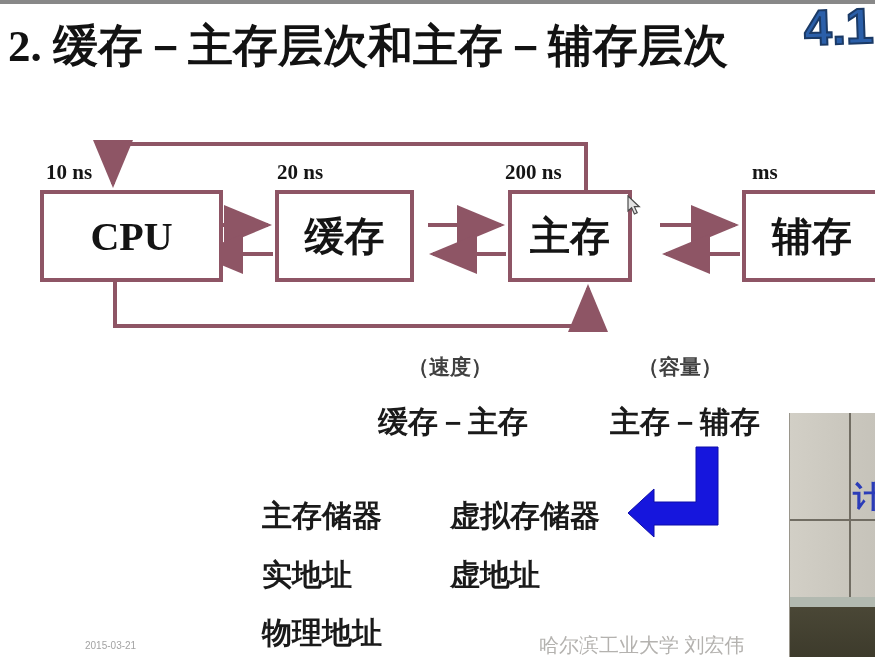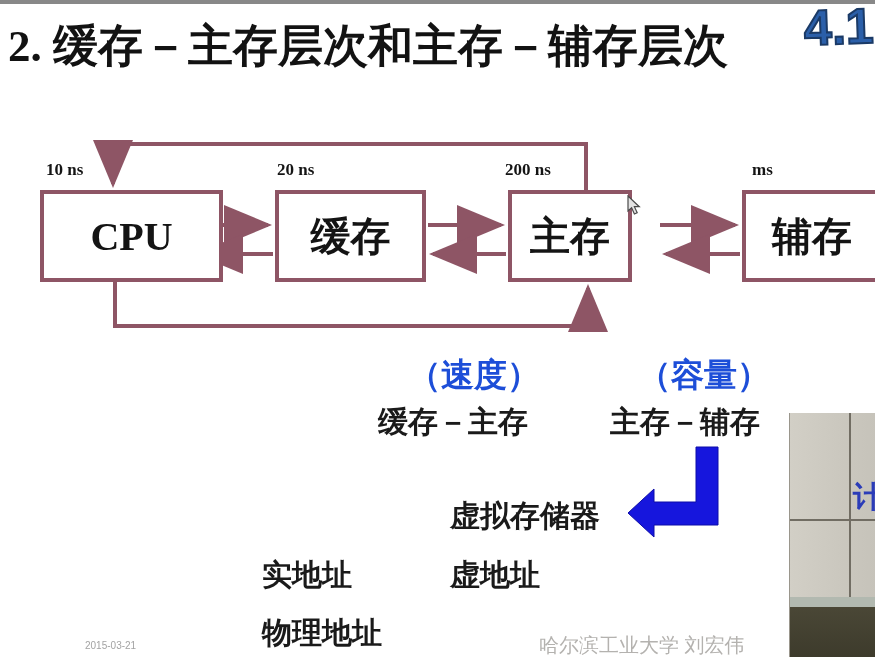--- a/index.html
+++ b/index.html
@@ -22,30 +22,30 @@
   }
   
   svg.layer{ position:absolute; left:0; top:0; z-index:1; }
   .membox{
     position:absolute; top:186px; height:92px; z-index:2;
     background:#ffffff; border:4px solid #8e5565;
     display:flex; align-items:center; justify-content:center;
     font-size:40px; font-weight:bold; color:#141414;
   }
   .membox.cpu{ left:40px;  width:183px; font-family:"Liberation Serif","DejaVu Serif",serif; }
-  .membox.cache{ left:275px; width:151px; }
+  .membox.cache{ left:275px; width:139px; }
   .membox.main{ left:508px; width:124px; }
   .membox.aux{ left:742px; width:140px; }
   .latency{
     position:absolute; top:156px; z-index:3;
-    font-size:17px; font-weight:bold; color:#151515; white-space:nowrap;
+    font-size:21px; font-weight:bold; color:#151515; white-space:nowrap;
   }
   .lat-cpu{ left:46px; } .lat-cache{ left:277px; } .lat-main{ left:505px; } .lat-aux{ left:752px; }
   
-  .cmp-header{ position:absolute; font-size:33px; font-weight:bold; color:#1d4ed8; white-space:nowrap; z-index:2;}
+  .cmp-header{ position:absolute; font-size:21px; font-weight:bold; color:#404040; white-space:nowrap; z-index:2;}
   .hdr-speed{ left:408px; top:349px; }
   .hdr-capacity{ left:638px; top:349px; }
   .cmp-sub{ position:absolute; font-size:30px; font-weight:bold; color:#1a1a1a; white-space:nowrap; z-index:2;}
   .sub-cache-main{ left:378px; top:398px;text-align:center; }
   .sub-main-aux{ left:610px; top:398px; }
   .cmp-cell{ position:absolute; font-size:30px; font-weight:bold; color:#1a1a1a; white-space:nowrap; z-index:2;}
   .r1l{ left:262px; top:492px; } .r1r{ left:450px; top:492px; }
   .r2l{ left:262px; top:551px; } .r2r{ left:450px; top:551px; }
   .r3l{ left:262px; top:609px; } .r3r{ left:450px; top:609px; }
   
@@ -124,20 +124,21 @@
   <div class="latency lat-cpu">10 ns</div>
   <div class="latency lat-cache">20 ns</div>
   <div class="latency lat-main">200 ns</div>
   <div class="latency lat-aux">ms</div>
 
   <div class="cmp-header hdr-speed">（速度）</div>
   <div class="cmp-header hdr-capacity">（容量）</div>
   <div class="cmp-sub sub-cache-main">缓存－主存</div>
   <div class="cmp-sub sub-main-aux">主存－辅存</div>
 
+  <div class="cmp-cell r1l">主存储器</div>
   <div class="cmp-cell r2l">实地址</div>
   <div class="cmp-cell r1r">虚拟存储器</div>
   <div class="cmp-cell r3l">物理地址</div>
   <div class="cmp-cell r2r">虚地址</div>
 
   <svg class="layer" width="875" height="657" style="z-index:4">
     <path d="M696,443 L696,498 L654,498 L654,485 L628,509 L654,533 L654,521 L718,521 L718,443 Z" fill="#1616dd" stroke="#0d0da8" stroke-width="1"></path>
   </svg>
 
   <div class="footer-date">2015-03-21</div>

